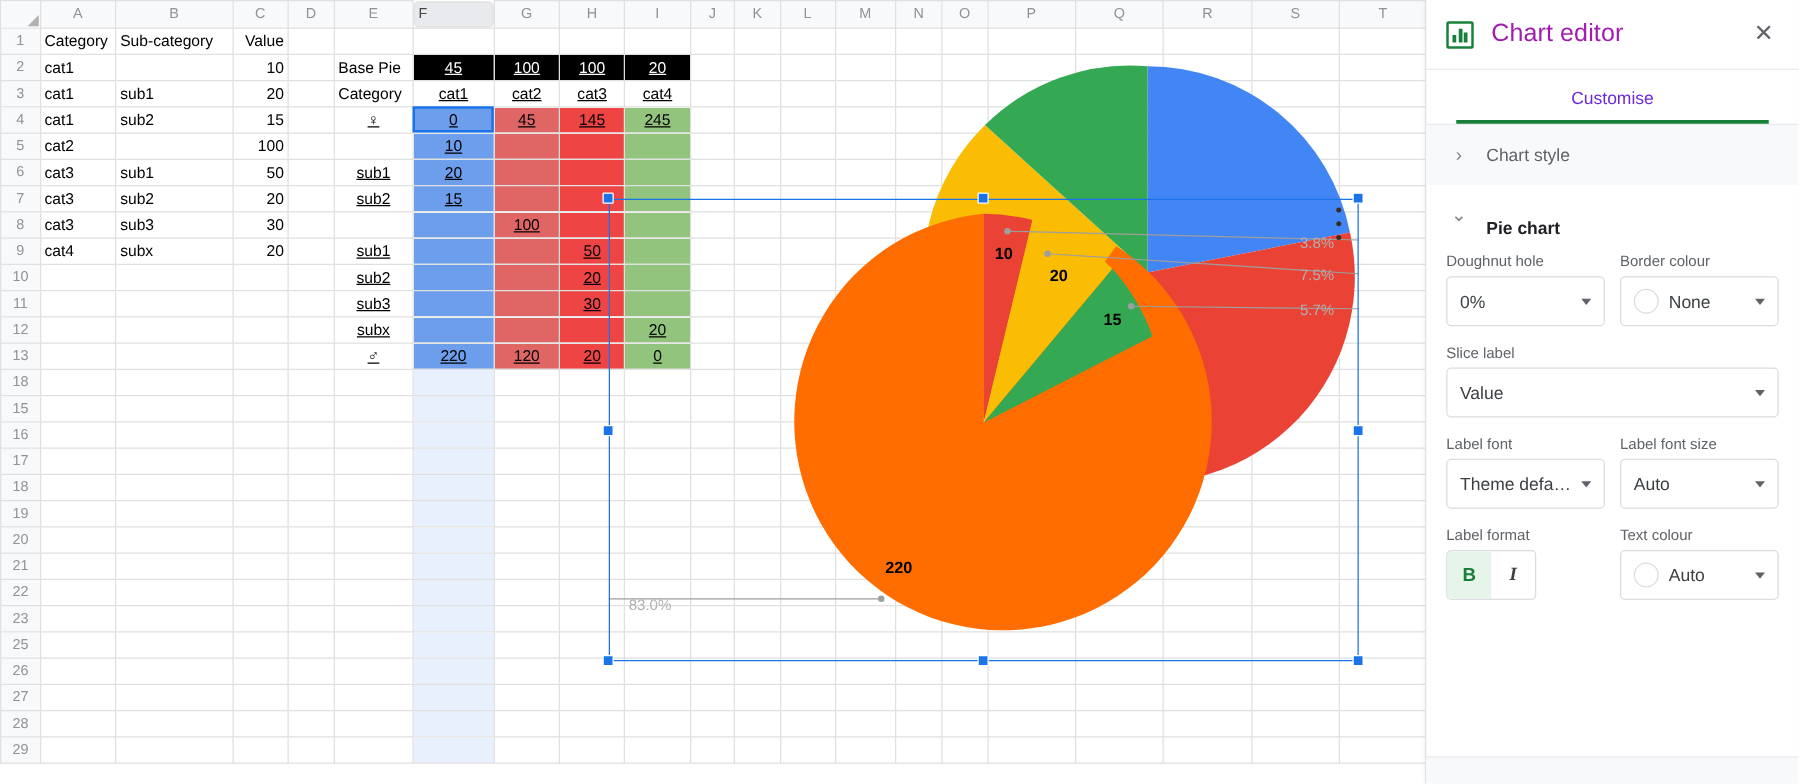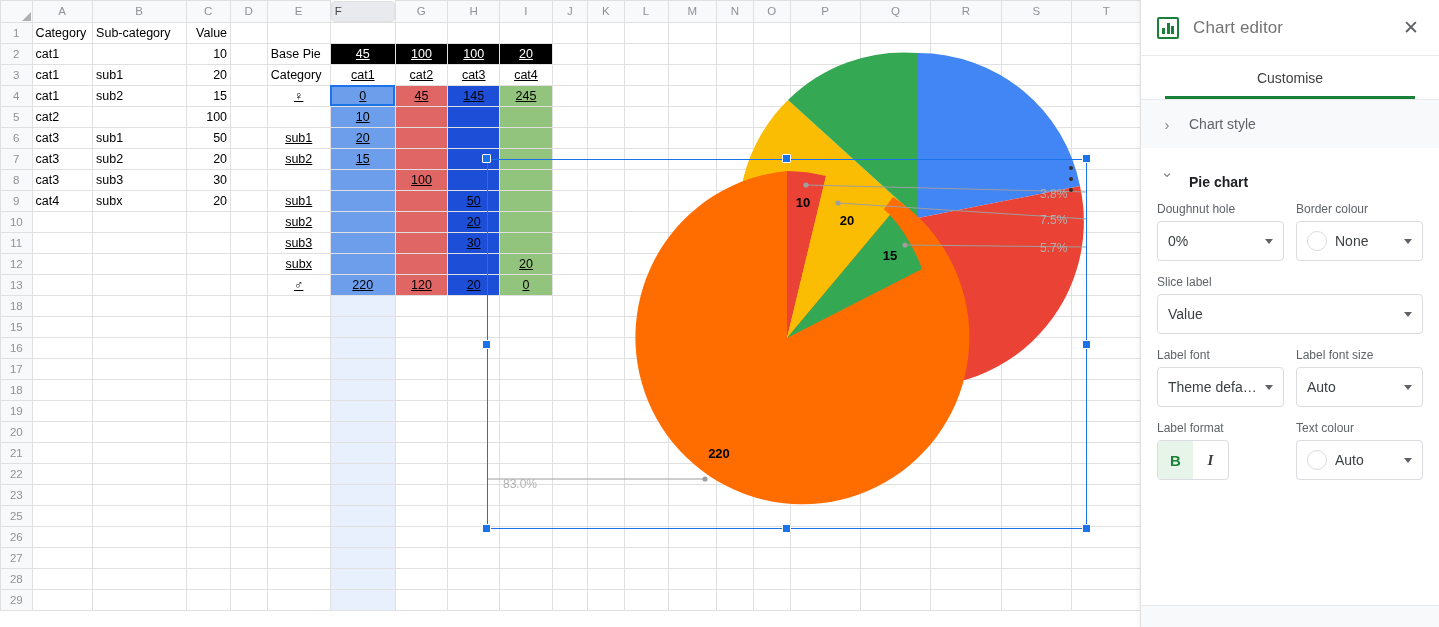--- a/index.html
+++ b/index.html
@@ -67,21 +67,21 @@
     text-align: center;
     padding: 0;
   }
   td.num { text-align: right; padding-right: 5px; }
   td.ctr { text-align: center; text-decoration: underline; }
   td.lft { text-align: left; padding-left: 5px; }
   td.b  { font-weight: bold; }
   .bg-black { background: #000; color: #fff; }
   .bg-blue   { background: #6d9eeb; }
   .bg-red    { background: #e06666; }
-  .bg-yellow { background: #1d4ed8; }
+  .bg-yellow { background: #ef4444; }
   .bg-green  { background: #93c47d; }
   .bg-bluepale { background: #e8f0fe; }
   td.activecell {
     outline: 2px solid #1a73e8;
     outline-offset: -2px;
   }
 
   
   #chart-obj {
     position: absolute;
@@ -159,38 +159,38 @@
     width: 22px; height: 22px;
     border: 2px solid #188038;
     border-radius: 2px;
     display: flex; align-items: flex-end; justify-content: center;
     gap: 1.5px; padding-bottom: 3px;
     margin-right: 14px;
     flex: 0 0 auto;
   }
   #panel-icon span { display:block; width: 3px; background: #188038; }
   #panel-title {
-    font-size: 17px; color: #737373; flex: 1;
+    font-size: 20px; color: #a21caf; flex: 1;
     letter-spacing: .1px;
   }
   #panel-close {
     width: 24px; height: 24px; position: relative;
     cursor: pointer; color: #5f6368;
     font-size: 19px; line-height: 24px; text-align: center;
   }
   #tabs {
     display: flex; border-bottom: 1px solid #e8eaed;
     height: 44px;
   }
   .tab {
     flex: 1; display: flex; align-items: center; justify-content: center;
     font-size: 14px; color: #5f6368; position: relative;
     cursor: pointer;
   }
-  .tab.active { color: #404040; text-align: right; }
+  .tab.active { color: #6d28d9; text-align: right; }
   .tab.active::after {
     content: ""; position: absolute; left: 24px; right: 24px; bottom: 0;
     height: 3px; background: #188038;
   }
   .section-row {
     display: flex; align-items: center;
     height: 48px; padding: 0 16px;
     cursor: pointer;
   }
   .section-row.shaded { background: #f8f9fa; }

